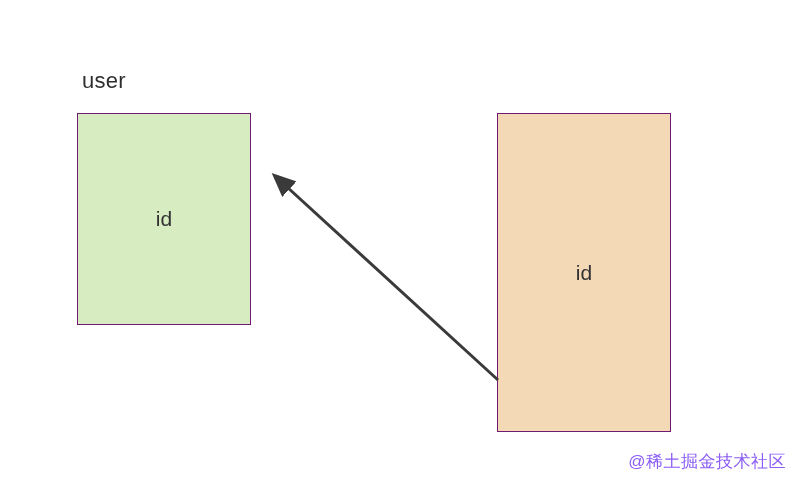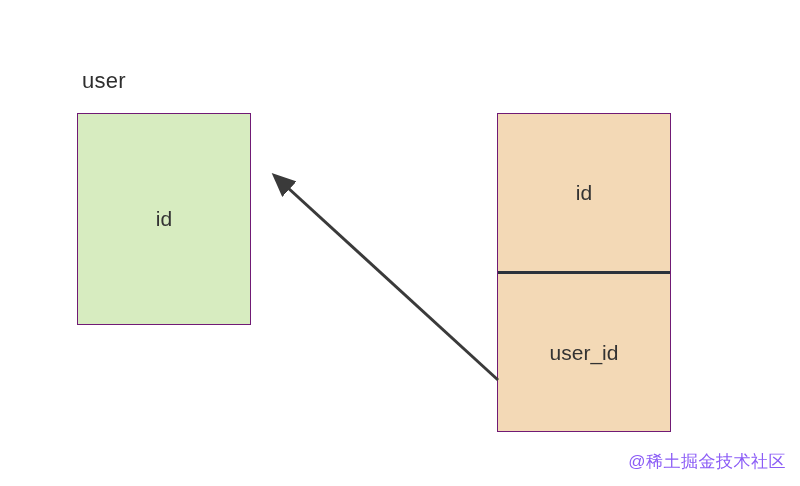--- a/index.html
+++ b/index.html
@@ -82,21 +82,20 @@
 
   <div class="table-title title-user">user</div>
 
   <div class="er-table table-user">
     <div class="er-cell">id</div>
   </div>
 
 
   <div class="er-table table-idcard">
     <div class="er-cell">id</div>
-    <div class="er-cell">user_id</div>
   </div>
 
   <svg class="arrow-layer" viewBox="0 0 800 486" xmlns="http://www.w3.org/2000/svg">
     <defs>
       <marker id="arrowhead" markerWidth="8" markerHeight="7" refX="6.5" refY="3.5" orient="auto" markerUnits="strokeWidth">
         <path d="M0,0 L8,3.5 L0,7 Z" fill="#3a3a3a"></path>
       </marker>
     </defs>
     <line x1="498" y1="380" x2="275" y2="176" stroke="#3a3a3a" stroke-width="3" marker-end="url(#arrowhead)"></line>
   </svg>

